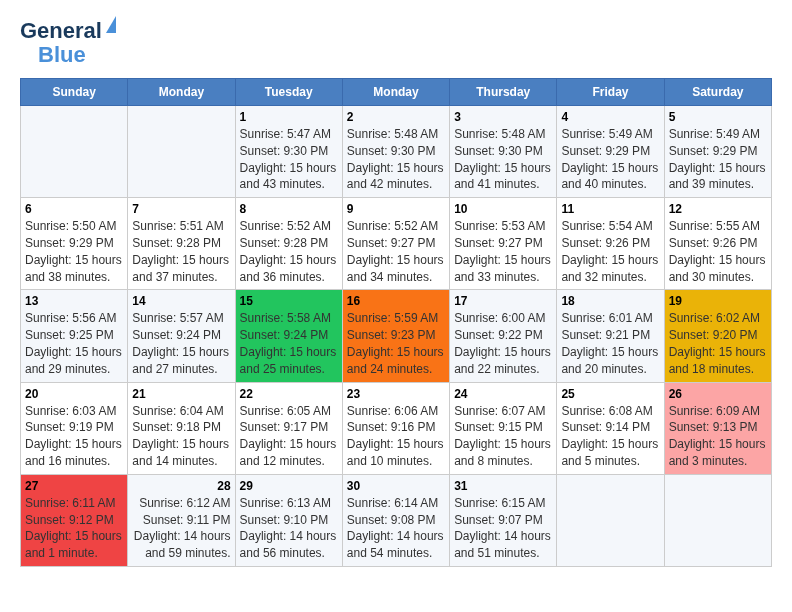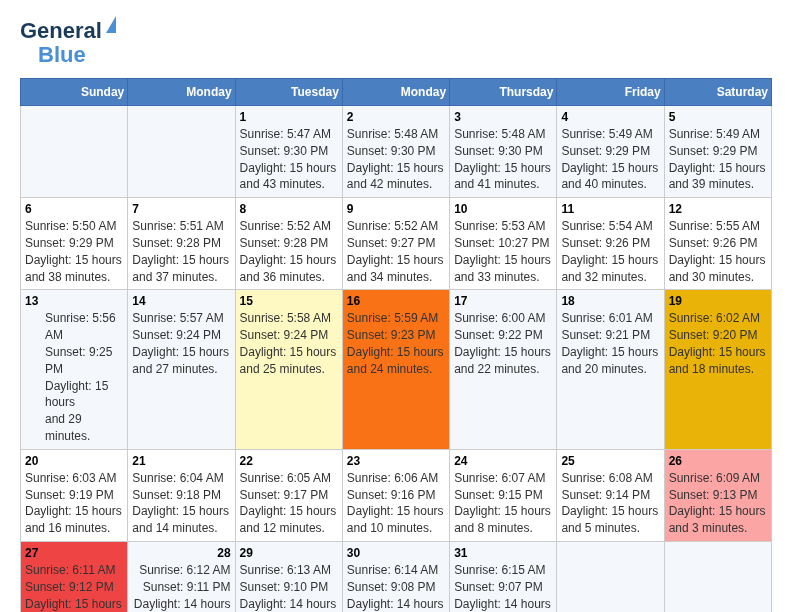--- a/index.html
+++ b/index.html
@@ -25,21 +25,21 @@
     }
     table {
       width: 100%;
       border-collapse: collapse;
       font-size: 10.5px;
     }
     thead th {
       background-color: #4a7fc1;
       color: #fff;
       padding: 6px 3px;
-      text-align: right;
+      text-align: center;
       font-size: 12px;
       font-weight: bold;
       border: 1px solid #3a6aad;
     }
     tbody td {
       border: 1px solid #ccc;
       vertical-align: top;
       padding: 4px;
       min-height: 70px;
       width: calc(100% / 7);
@@ -158,21 +158,21 @@
         <td style="background-color: rgb(255, 255, 255);">
           <span class="day-num">9</span>
           <div class="day-info" style="white-space: pre-line;">Sunrise: 5:52 AM
 Sunset: 9:27 PM
 Daylight: 15 hours
 and 34 minutes.</div>
         </td>
         <td style="background-color: rgb(255, 255, 255);">
           <span class="day-num">10</span>
           <div class="day-info" style="white-space: pre-line;">Sunrise: 5:53 AM
-Sunset: 10:27 PM
+Sunset: 9:27 PM
 Daylight: 15 hours
 and 33 minutes.</div>
         </td>
         <td style="background-color: rgb(255, 255, 255);">
           <span class="day-num">11</span>
           <div class="day-info" style="white-space: pre-line;">Sunrise: 5:54 AM
 Sunset: 9:26 PM
 Daylight: 15 hours
 and 32 minutes.</div>
         </td>
@@ -180,33 +180,33 @@
           <span class="day-num">12</span>
           <div class="day-info" style="white-space: pre-line;">Sunrise: 5:55 AM
 Sunset: 9:26 PM
 Daylight: 15 hours
 and 30 minutes.</div>
         </td>
       </tr>
       <tr>
         <td style="background-color: rgb(244, 247, 251);">
           <span class="day-num">13</span>
-          <div class="day-info" style="white-space: pre-line; margin-left: 20px;">Sunrise: 5:56 AM
+          <div class="day-info" style="white-space: pre-line;">Sunrise: 5:56 AM
 Sunset: 9:25 PM
 Daylight: 15 hours
 and 29 minutes.</div>
         </td>
         <td style="background-color: rgb(244, 247, 251);">
           <span class="day-num">14</span>
           <div class="day-info" style="white-space: pre-line;">Sunrise: 5:57 AM
 Sunset: 9:24 PM
 Daylight: 15 hours
 and 27 minutes.</div>
         </td>
-        <td style="background-color: #fef9c3;">
+        <td style="background-color: #22c55e;">
           <span class="day-num">15</span>
           <div class="day-info" style="white-space: pre-line;">Sunrise: 5:58 AM
 Sunset: 9:24 PM
 Daylight: 15 hours
 and 25 minutes.</div>
         </td>
         <td style="background-color: #f97316;">
           <span class="day-num">16</span>
           <div class="day-info" style="white-space: pre-line;">Sunrise: 5:59 AM
 Sunset: 9:23 PM

